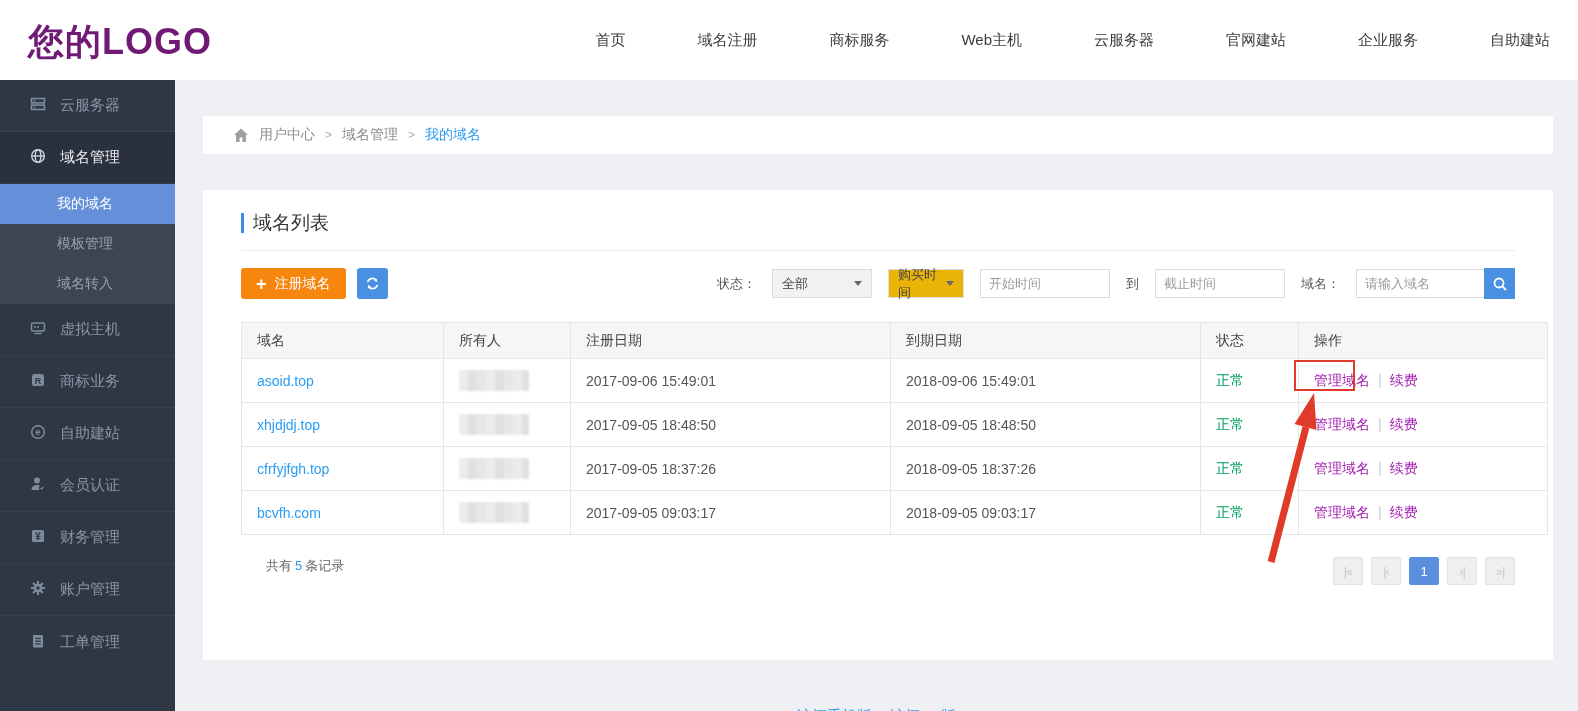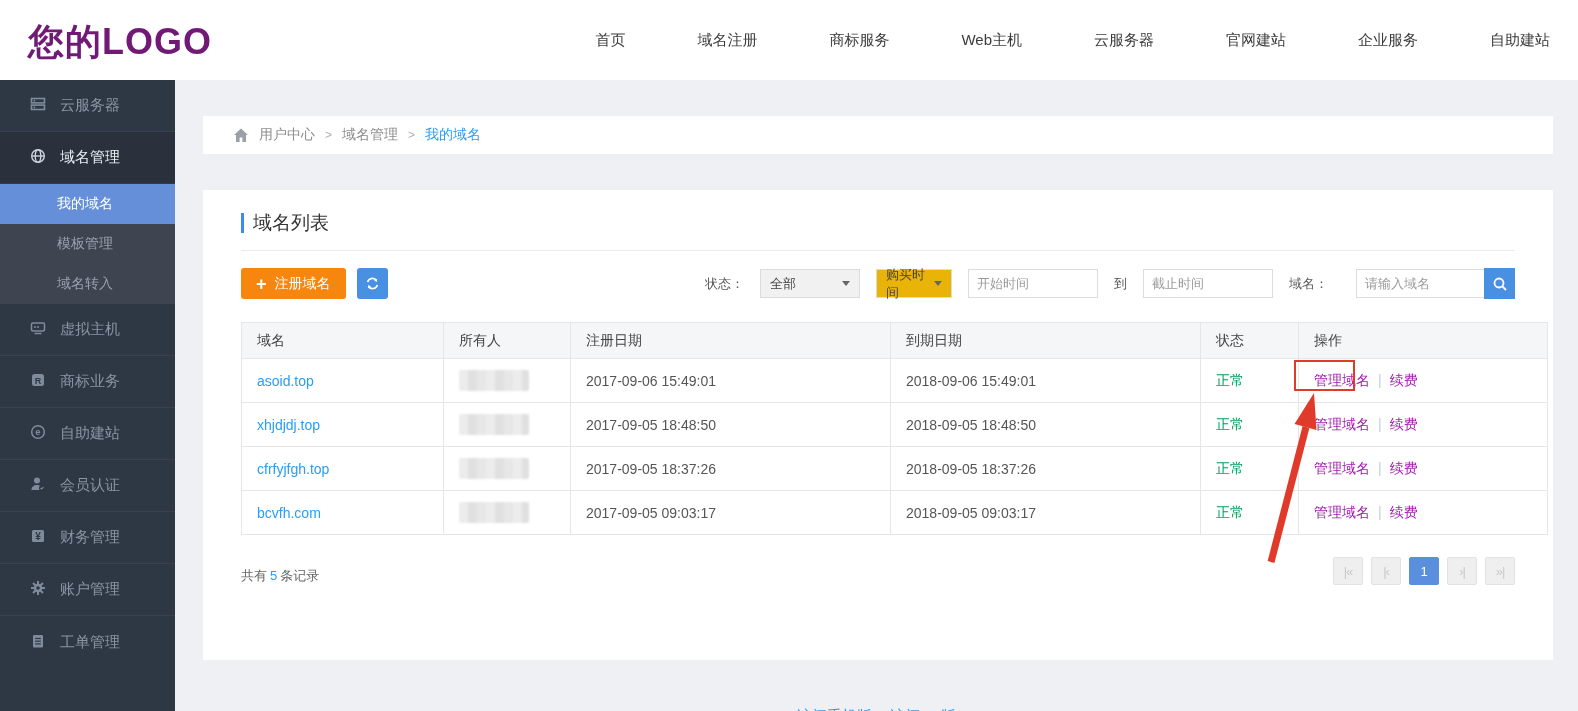--- a/index.html
+++ b/index.html
@@ -49,40 +49,40 @@
   .filters { display:flex; align-items:center; gap:16px; font-size:13px; color:#555; }
   .select-box { height:29px; border:1px solid #dcdcdc; display:flex; align-items:center;
     justify-content:space-between; padding:0 9px; font-size:13px; color:#444; cursor:pointer; background:#eab308; }
   .select-box.gray { background:#f1f1f1; width:100px; }
   .select-box.time-type { width:76px; }
   .caret { width:0; height:0; border-left:4px solid transparent; border-right:4px solid transparent;
     border-top:5px solid #666; }
   .filters input { height:29px; border:1px solid #dcdcdc; padding:0 8px; font-size:13px; color:#444;
     font-family:inherit; outline:none; width:130px; background:#fff; }
   .filters input::placeholder { color:#9a9a9a; }
-  .search-group { display:flex; align-items:center;margin-left:12px; }
+  .search-group { display:flex; align-items:center; }
   .search-group input { width:128px; border-right:none; }
   .btn-search { width:31px; height:31px; background:#4a90e2; border:none; display:flex;
     align-items:center; justify-content:center; cursor:pointer; }
 
   
   table { width:100%; border-collapse:collapse; margin-top:23px; table-layout:fixed; }
   th, td { border:1px solid #e6e6e6; text-align:left; padding-left:15px; font-size:14px; }
   thead th { background:#f4f6f8; height:36px; font-weight:normal; color:#444; }
   tbody td { height:44px; color:#555; background:#fff; }
   .domain-link { color:#2a9df4; text-decoration:none; cursor:pointer; }
   .status-ok { color:#00a05c; }
   .action-link { color:#a21caf; text-decoration:none; cursor:pointer; }
   .action-sep { color:#c0cfdd; margin:0 8px; }
   .owner-blur { width:70px; height:21px; border-radius:2px;
     background:repeating-linear-gradient(90deg,#ececec 0 9px,#e0e0e0 9px 18px,#e7e7e7 18px 27px);
     filter:blur(1.2px); }
 
   
-  .table-footer { margin-top:22px; display:flex; align-items:flex-end; justify-content:space-between; }
+  .table-footer { margin-top:22px; display:flex; align-items:flex-start; justify-content:space-between;margin-left:25px; }
   .records { font-size:13px; color:#666; }
   .records .count { color:#2a9df4; margin:0 3px; }
   .pagination { display:flex; gap:8px; }
   .page-btn { min-width:30px; height:28px; background:#efefef; border:1px solid #e2e2e2; border-radius:2px;
     color:#c9c9c9; font-size:13px; display:flex; align-items:center; justify-content:center;
     cursor:pointer; font-family:inherit; padding:0 4px; letter-spacing:-1px; }
   .page-btn.active { background:#5a8fdd; border-color:#5a8fdd; color:#fff; letter-spacing:0; }
 
   
   .page-footer { position:absolute; left:175px; right:0; top:681px; text-align:center; font-size:15px;margin-top:26px; }

